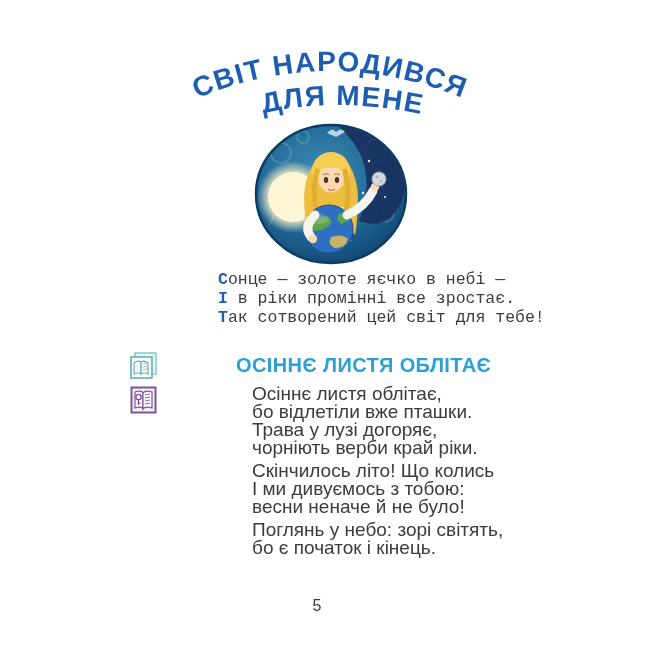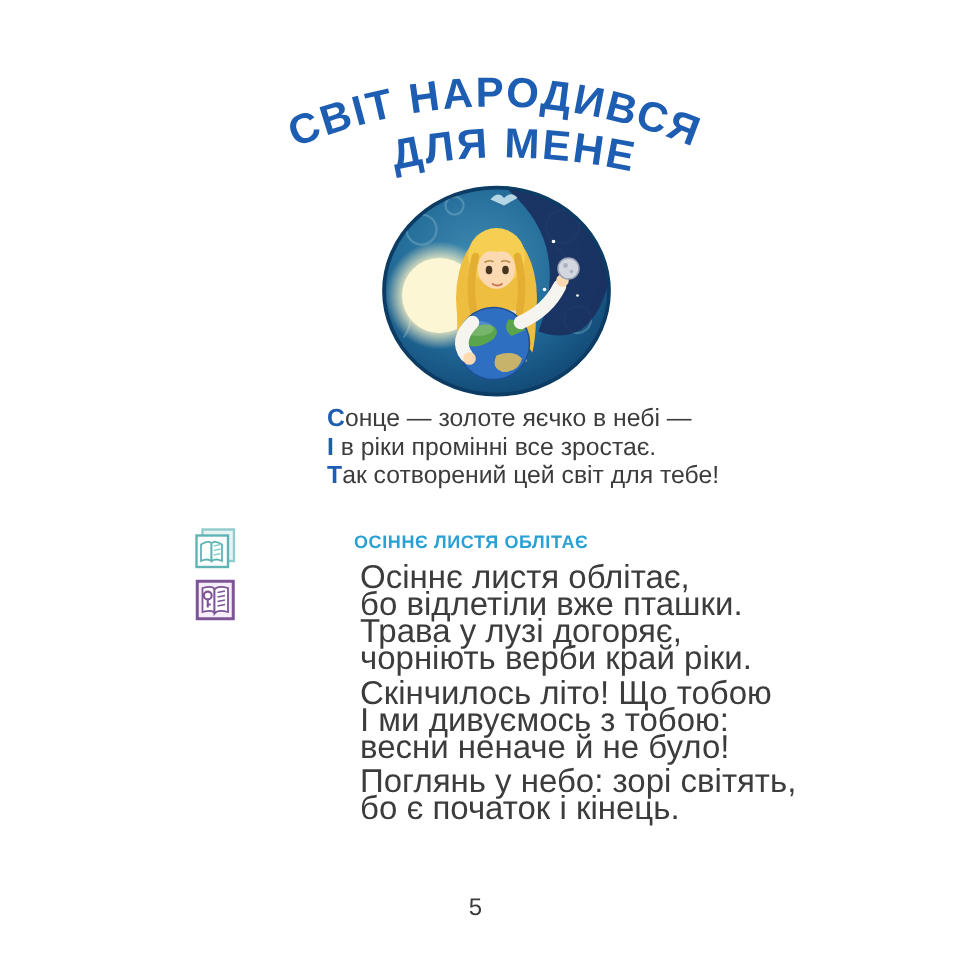--- a/index.html
+++ b/index.html
@@ -15,34 +15,34 @@
     font-family:"Liberation Sans", sans-serif;
     font-weight:bold;font-size:28px;letter-spacing:1.5px;fill:#1d5db2;
   }
 
   
   .egg{position:absolute;left:251px;top:121px;width:160px;height:146px;}
 
   
   .acrostic{
     position:absolute;left:218px;top:270px;
-    font-size:16.5px;line-height:19px;color:#3c3c3c;white-space:nowrap;
+    font-size:16.5px;line-height:19px;color:#3c3c3c;white-space:nowrap;font-family:Liberation Mono, monospace;
   }
   .acrostic .init{color:#1d5db2;font-weight:bold;}
 
   
   .icons-col{position:absolute;left:130px;top:352px;display:flex;flex-direction:column;gap:6px;width:28px;}
 
   
   .section{position:absolute;left:236px;top:354px;}
   .section-heading{
-    font-size:12px;font-weight:bold;color:#2aa0d4;letter-spacing:0.4px;
+    font-size:20px;font-weight:bold;color:#2aa0d4;letter-spacing:0.4px;
     margin:0 0 8px 0;white-space:nowrap;
   }
-  .stanza{margin:0 0 5px 4px;font-size:22px;line-height:18px;color:#3c3c3c;white-space:nowrap;}
+  .stanza{margin:0 0 5px 16px;font-size:19px;line-height:18px;color:#3c3c3c;white-space:nowrap;}
   .stanza div{height:18px;}
 
   .page-number{
     position:absolute;left:236px;top:597px;width:162px;text-align:center;
     font-size:16px;color:#3c3c3c;
   }
 </style>
 </head>
 <body>
 
@@ -184,21 +184,21 @@
     <h2 class="section-heading">ОСІННЄ ЛИСТЯ ОБЛІТАЄ</h2>
 
     <div class="stanza">
       <div>Осіннє листя облітає,</div>
       <div>бо відлетіли вже пташки.</div>
       <div>Трава у лузі догоряє,</div>
       <div>чорніють верби край ріки.</div>
     </div>
 
     <div class="stanza">
-      <div>Скінчилось літо! Що тобою</div>
+      <div>Скінчилось літо! Що колись</div>
       <div>І ми дивуємось з тобою:</div>
       <div>весни неначе й не було!</div>
     </div>
 
     <div class="stanza">
       <div>Поглянь у небо: зорі світять,</div>
       <div>бо є початок і кінець.</div>
     </div>
   </div>
 

